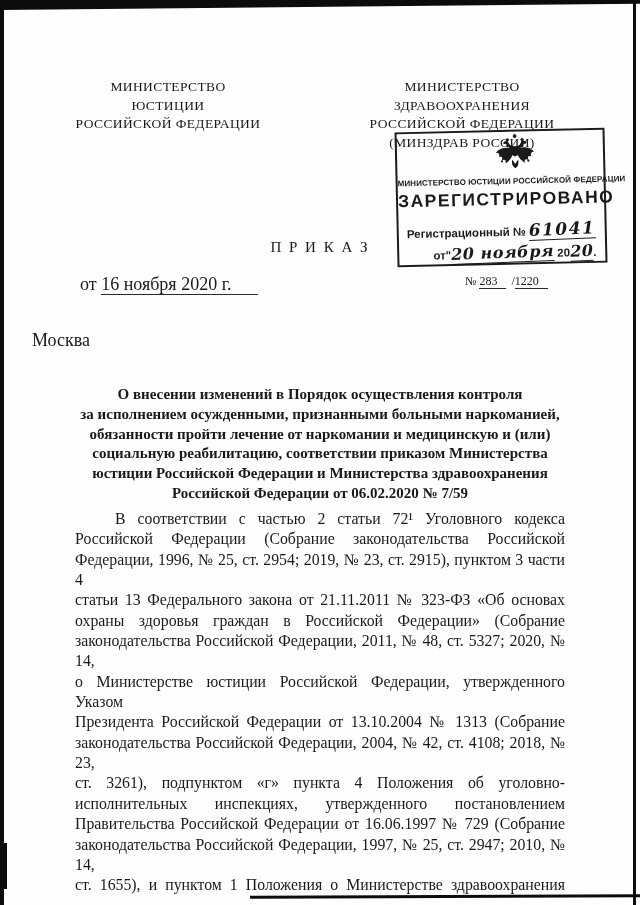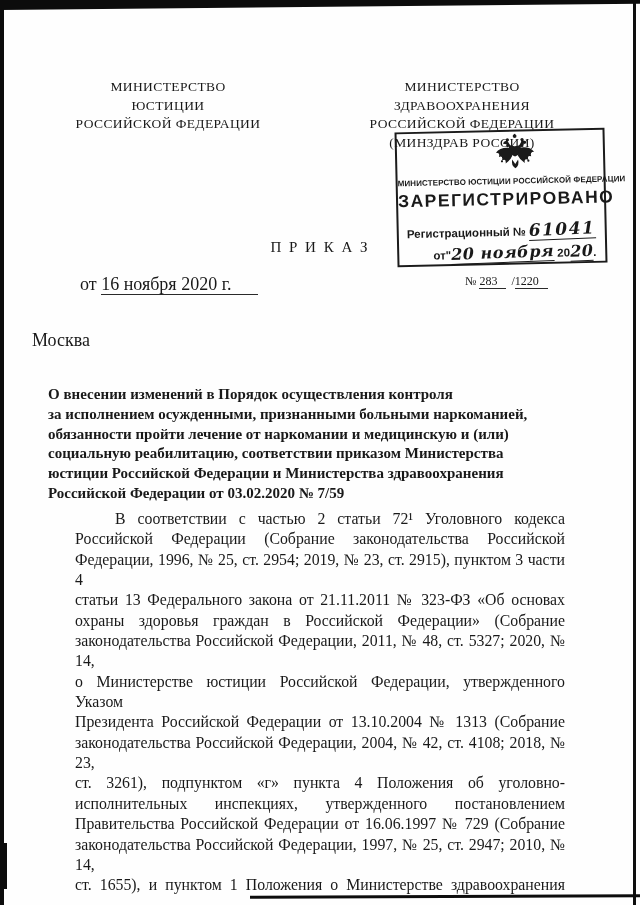--- a/index.html
+++ b/index.html
@@ -41,21 +41,21 @@
   
   .prikaz{position:absolute;left:0;top:239px;width:640px;text-align:center;
     font-size:15px;font-weight:normal;letter-spacing:2px;}
   .daterow{position:absolute;left:80px;top:274px;font-size:18px;}
   .daterow .u{border-bottom:1.6px solid #2a2a2a;padding-right:26px;}
   .numrow{position:absolute;left:448px;top:274px;font-size:12px;margin-left:17px;}
   .numrow .u{border-bottom:1.6px solid #2a2a2a;padding-right:9px;}
   .numrow .u2{margin-left:5px;}
   .city{position:absolute;left:0;top:330px;width:640px;font-size:18px;padding-left:32px;}
   
-  .title{position:absolute;left:48px;top:385px;width:544px;
+  .title{position:absolute;left:48px;top:385px;width:544px;text-align:center;
     font-weight:bold;font-size:15px;line-height:19.8px;}
   
   .body{position:absolute;left:75px;top:509px;width:490px;font-size:15.8px;
     line-height:20.35px;}
   .bline{text-align:justify;text-align-last:justify;white-space:normal;}
   .bline.indent{padding-left:40px;}
 </style>
 </head>
 <body>
 
@@ -121,21 +121,21 @@
   </div>
 
   <div class="city">Москва</div>
 
   <div class="title">
     <div>О внесении изменений в Порядок осуществления контроля</div>
     <div>за исполнением осужденными, признанными больными наркоманией,</div>
     <div>обязанности пройти лечение от наркомании и медицинскую и (или)</div>
     <div>социальную реабилитацию, соответствии приказом Министерства</div>
     <div>юстиции Российской Федерации и Министерства здравоохранения</div>
-    <div>Российской Федерации от 03.02.2020 № 7/59</div>
+    <div>Российской Федерации от 06.02.2020 № 7/59</div>
   </div>
 
   <div class="body">
     <div class="bline indent">В соответствии с частью 2 статьи 72¹ Уголовного кодекса</div>
     <div class="bline">Российской Федерации (Собрание законодательства Российской</div>
     <div class="bline">Федерации, 1996, № 25, ст. 2954; 2019, № 23, ст. 2915), пунктом 3 части 4</div>
     <div class="bline">статьи 13 Федерального закона от 21.11.2011 № 323-ФЗ «Об основах</div>
     <div class="bline">охраны здоровья граждан в Российской Федерации» (Собрание</div>
     <div class="bline">законодательства Российской Федерации, 2011, № 48, ст. 5327; 2020, № 14,</div>
     <div class="bline">о Министерстве юстиции Российской Федерации, утвержденного Указом</div>

